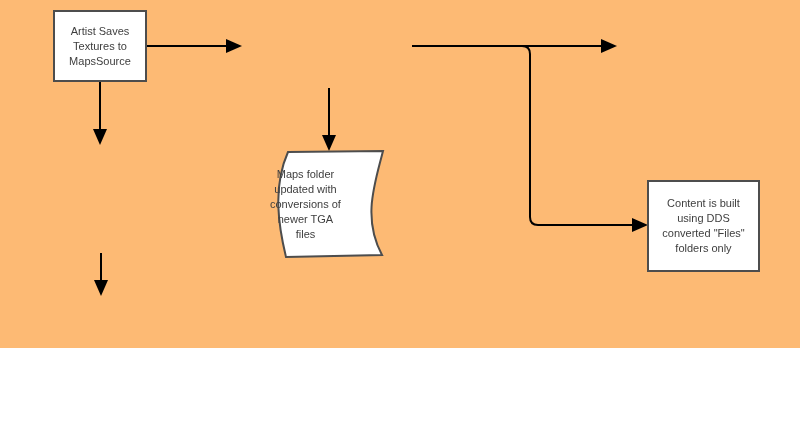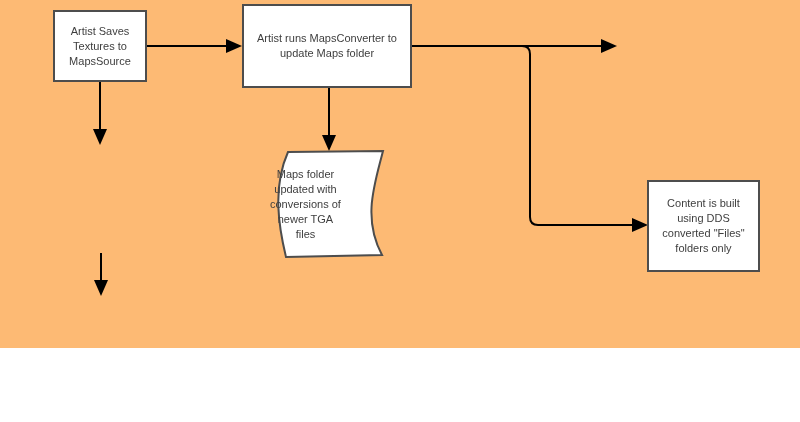--- a/index.html
+++ b/index.html
@@ -93,24 +93,20 @@
       <polygon points="648,225 632,218 632,232" fill="#000000"></polygon>
     </g>
   </svg>
 
   <div class="node rect" style="left:53px; top:10px; width:94px; height:72px;">
     <span class="label">Artist Saves
 Textures to
 MapsSource</span>
   </div>
 
-  <div class="node rect" style="left:242px; top:4px; width:170px; height:84px;">
-    <span class="label">Artist runs MapsConverter to
-update Maps folder</span>
-  </div>
 
 
   <div class="node rect" style="left:647px; top:180px; width:113px; height:92px;">
     <span class="label">Content is built
 using DDS
 converted "Files"
 folders only</span>
   </div>
 
 

